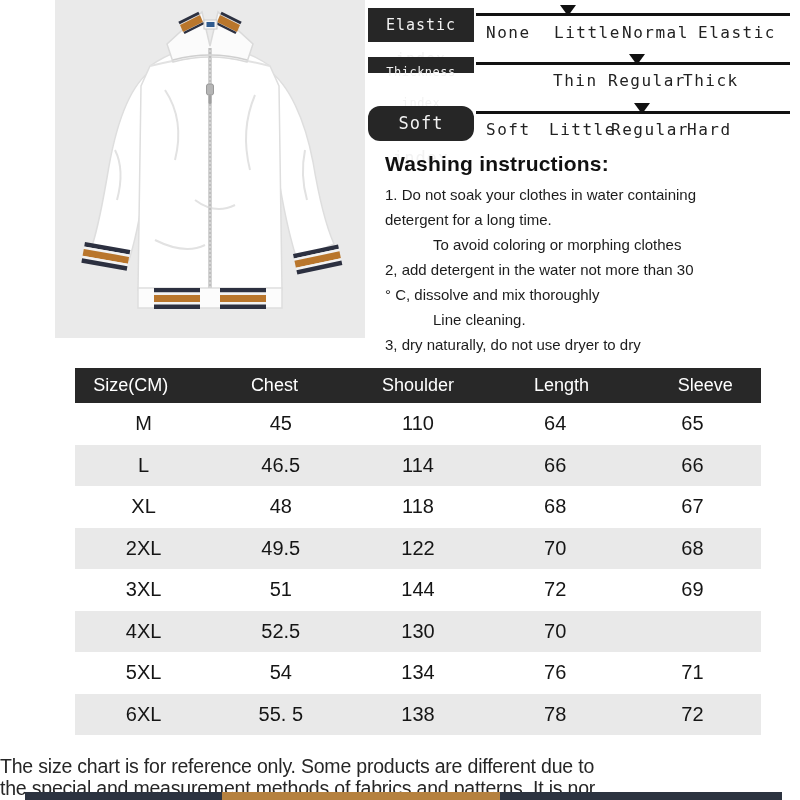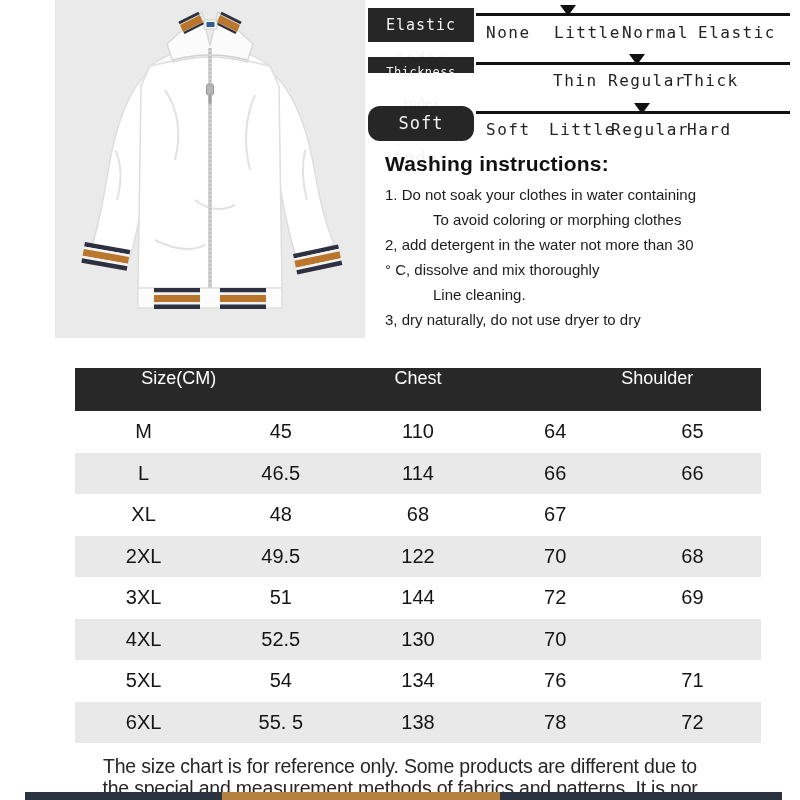--- a/index.html
+++ b/index.html
@@ -35,30 +35,30 @@
   .r2 .opt{top:14px;text-align:center;}
   .r3 .opt{top:14px;}
   
   .washing{position:absolute;left:385px;top:152px;width:408px;}
   .wash-title{font-size:21px;font-weight:bold;letter-spacing:0.2px;color:#111;margin-bottom:6px;}
   .wash-line{font-size:15px;line-height:25px;color:#1c1c1c;white-space:nowrap;}
   .wash-line.indent{padding-left:48px;}
   
   .size-table{position:absolute;left:75px;top:368px;width:686px;}
   .t-head{
-    display:grid;grid-template-columns:repeat(3,1fr);height:43px;align-items:center;
+    display:grid;grid-template-columns:repeat(5,1fr);height:35px;align-items:center;
     background:#282828;color:#ffffff;font-size:18px;text-align:center;gap:32px;
   }
   .t-row{
     display:grid;grid-template-columns:repeat(5,1fr);height:41.5px;align-items:center;
     background:#ffffff;font-size:20px;text-align:center;color:#151515;
   }
   .t-row.alt{background:#e9e9e9;}
   
-  .footer{position:absolute;left:0;right:0;top:756px;text-align:center;}
+  .footer{position:absolute;left:0;right:0;top:756px;text-align:left;}
   .footer-line{font-size:19.5px;line-height:21.5px;color:#262626;letter-spacing:-0.2px;white-space:nowrap;}
   
   .bottom-bar{position:absolute;left:25px;top:792px;width:757px;height:8px;display:flex;}
   .bar-dark{background:#2c3340;height:100%;}
   .bar-orange{background:#b5813f;height:100%;}
 </style>
 </head>
 <body>
 
 <div class="page">
@@ -146,20 +146,21 @@
       <span class="opt" style="left:181px">Little</span>
       <span class="opt" style="left:243px">Regular</span>
       <span class="opt" style="left:319px">Hard</span>
     </div>
 
   </div>
 
   <div class="washing">
     <div class="wash-title">Washing instructions:</div>
     <div class="wash-line">1. Do not soak your clothes in water containing</div>
+    <div class="wash-line">detergent for a long time.</div>
     <div class="wash-line indent">To avoid coloring or morphing clothes</div>
     <div class="wash-line">2, add detergent in the water not more than 30</div>
     <div class="wash-line">° C, dissolve and mix thoroughly</div>
     <div class="wash-line indent">Line cleaning.</div>
     <div class="wash-line">3, dry naturally, do not use dryer to dry</div>
   </div>
 
   <div class="size-table">
     <div class="t-head">
       <span>Size(CM)</span>
@@ -178,20 +179,21 @@
     <div class="t-row alt">
       <span>L</span>
       <span>46.5</span>
       <span>114</span>
       <span>66</span>
       <span>66</span>
     </div>
     <div class="t-row">
       <span>XL</span>
       <span>48</span>
+      <span>118</span>
       <span>68</span>
       <span>67</span>
     </div>
     <div class="t-row alt">
       <span>2XL</span>
       <span>49.5</span>
       <span>122</span>
       <span>70</span>
       <span>68</span>
     </div>

